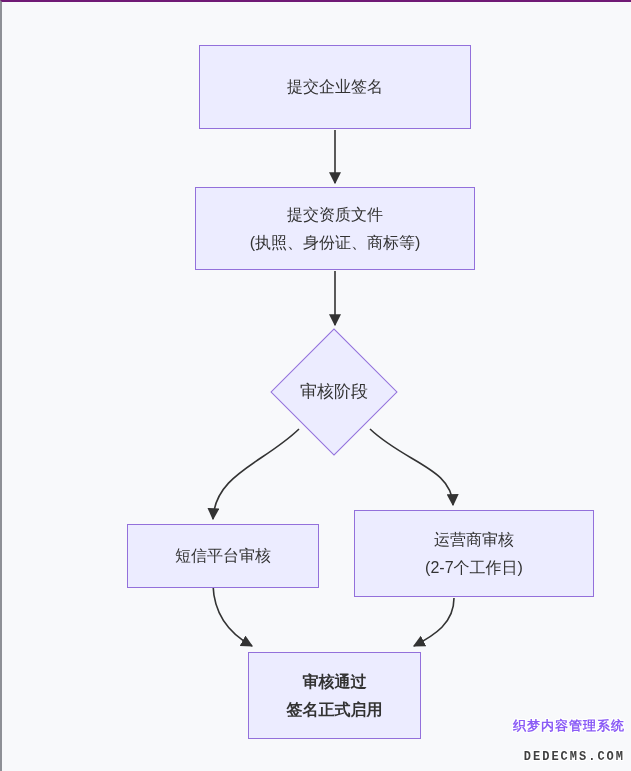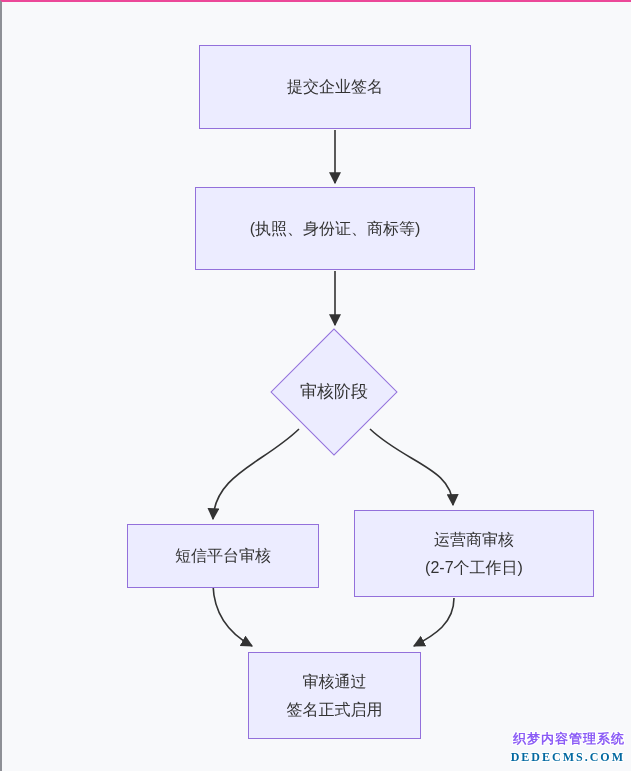--- a/index.html
+++ b/index.html
@@ -4,21 +4,21 @@
 <style>
   :root{
     --bg:#f8f9fb; --node-fill:#ECECFF; --node-border:#9370DB;
     --edge:#333333; --text:#333333;
   }
   *{margin:0;padding:0;box-sizing:border-box;}
   html,body{width:631px;height:771px;overflow:hidden;}
   body{font-family:"Liberation Sans", sans-serif;background:#fff;}
   .canvas{
     position:relative;width:631px;height:771px;background:var(--bg);
-    border-top:2px solid #ec4899;border-left:2px solid #8e9096;padding-left:36px;
+    border-top:2px solid #701a75;border-left:2px solid #8e9096;padding-left:36px;
   }
   .edges{position:absolute;left:0;top:0;width:631px;height:771px;}
   .edges path.edge{fill:none;stroke:var(--edge);stroke-width:1.6px;}
   .node{
     position:absolute;background:var(--node-fill);
     border:1.6px solid var(--node-border);
     display:flex;flex-direction:column;align-items:center;justify-content:center;
     color:var(--text);font-size:16px;line-height:28px;text-align:center;
   }
   .diamond{
@@ -29,22 +29,22 @@
   .diamond-label{
     position:absolute;left:272px;top:377px;width:120px;
     text-align:center;color:var(--text);font-size:17px;line-height:26px;
   }
   .watermark{
     position:absolute;right:6px;bottom:7px;text-align:right;line-height:1.1;
     text-shadow:-1px -1px 0 #fff,1px -1px 0 #fff,-1px 1px 0 #fff,1px 1px 0 #fff,
                  0 -1px 0 #fff,0 1px 0 #fff,-1px 0 0 #fff,1px 0 0 #fff;
   }
   .watermark .wm-cn{font-size:13px;font-weight:bold;letter-spacing:1px;color:#8b5cf6;}
-  .watermark .wm-en{font-size:12px;font-weight:bold;letter-spacing:2px;color:#0369a1;
-    font-family:Liberation Serif, serif;margin-top:5px;}
+  .watermark .wm-en{font-size:12px;font-weight:bold;letter-spacing:2px;color:#404040;
+    font-family:Liberation Mono, monospace;margin-top:18px;}
 </style>
 </head>
 <body>
 
 <div class="canvas">
 
   <svg class="edges" viewBox="0 0 631 771" xmlns="http://www.w3.org/2000/svg">
     <defs>
       <marker id="arrowhead" viewBox="0 0 10 10" refX="9" refY="5" markerWidth="7.5" markerHeight="7.5" orient="auto-start-reverse">
         <path d="M0,0 L10,5 L0,10 z" fill="#333333"></path>
@@ -56,36 +56,37 @@
     <path class="edge" d="M368,427 C404,461 450,466 451,503" marker-end="url(#arrowhead)"></path>
     <path class="edge" d="M211,583 C212,613 228,632 250,644" marker-end="url(#arrowhead)"></path>
     <path class="edge" d="M452,596 C452,621 433,633 412,644" marker-end="url(#arrowhead)"></path>
   </svg>
 
   <div class="node" style="left:197px;top:43px;width:272px;height:84px;">
     <div>提交企业签名</div>
   </div>
 
   <div class="node" style="left:193px;top:185px;width:280px;height:83px;">
+    <div>提交资质文件</div>
     <div>(执照、身份证、商标等)</div>
   </div>
 
   <div class="diamond"></div>
   <div class="diamond-label">审核阶段</div>
 
   <div class="node" style="left:125px;top:522px;width:192px;height:64px;">
     <div>短信平台审核</div>
   </div>
 
   <div class="node" style="left:352px;top:508px;width:240px;height:87px;">
     <div>运营商审核</div>
     <div>(2-7个工作日)</div>
   </div>
 
-  <div class="node" style="left:246px;top:650px;width:173px;height:87px;">
+  <div class="node" style="left:246px;top:650px;width:173px;height:87px;font-weight:bold;">
     <div>审核通过</div>
     <div>签名正式启用</div>
   </div>
 
   <div class="watermark">
     <div class="wm-cn">织梦内容管理系统</div>
     <div class="wm-en">DEDECMS.COM</div>
   </div>
 
 </div>

